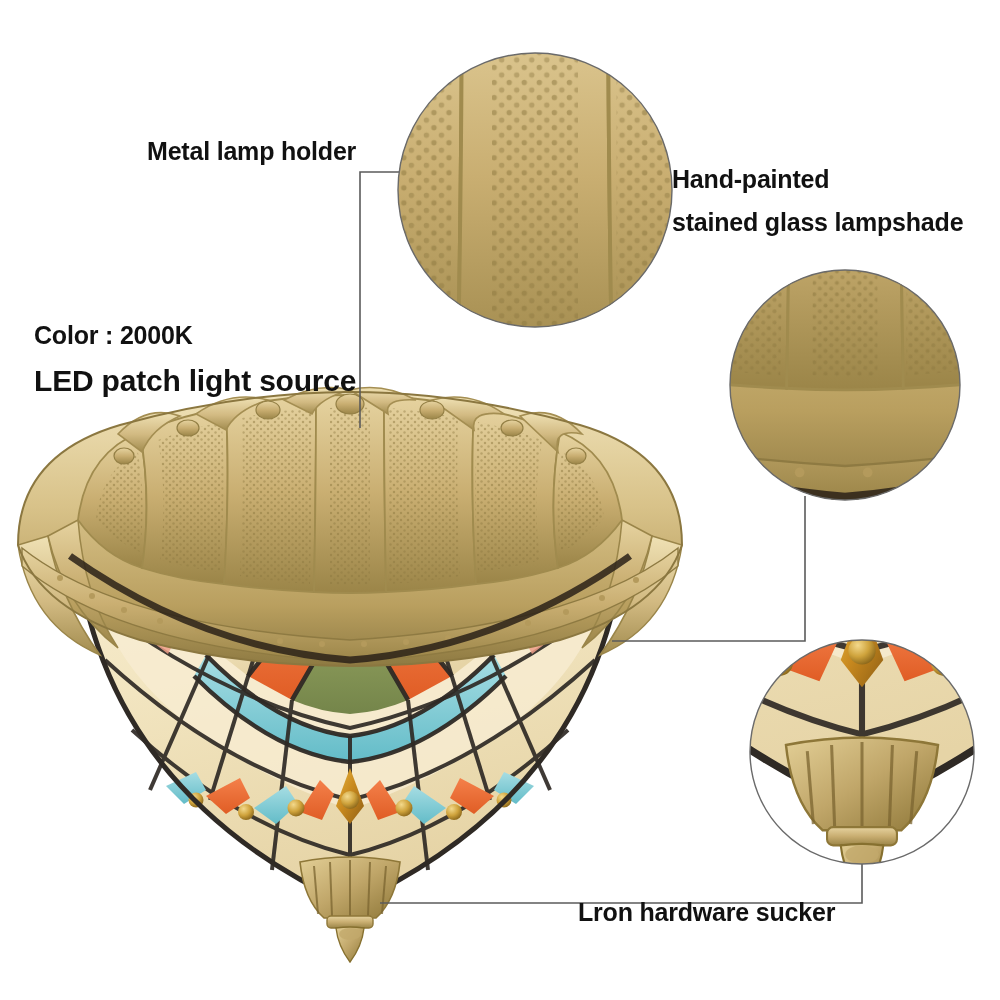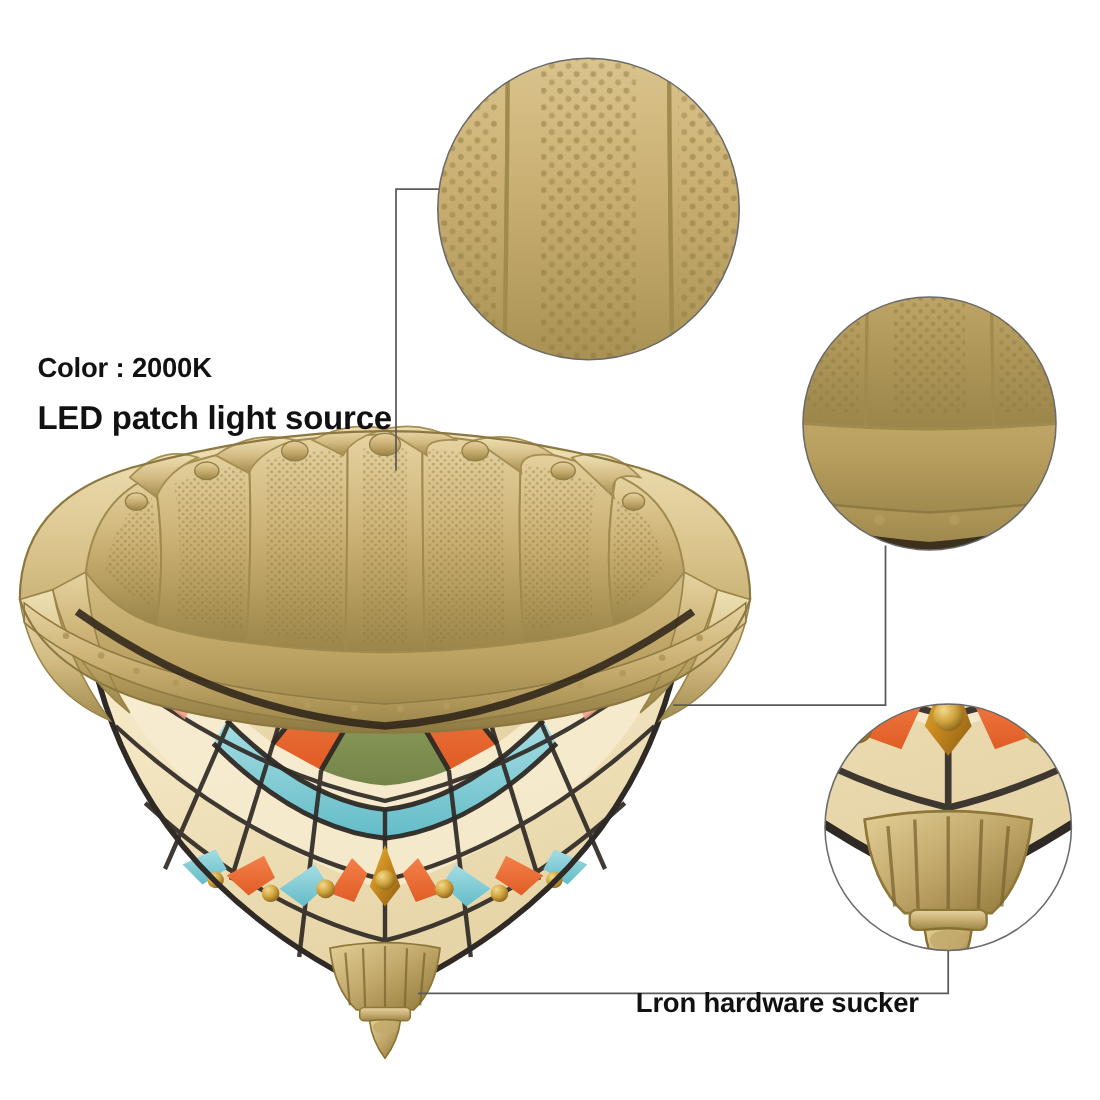--- a/index.html
+++ b/index.html
@@ -339,22 +339,25 @@
       <circle cx="862" cy="752" r="112" fill="#ffffff"></circle>
       <g clip-path="url(#clip3)">
         <g transform="translate(862,742) scale(1.52) translate(-350,-860)">
           <use href="#lampArt" x="0" y="0"></use>
         </g>
       </g>
       <circle class="cring" cx="862" cy="752" r="112"></circle>
     </g>
   </svg>
 
-
-
+  <div class="lbl" id="lbl-metal">Metal lamp holder</div>
+
+  <div class="lbl" id="lbl-hand1">Hand-painted</div>
+
+  <div class="lbl" id="lbl-hand2">stained glass lampshade</div>
 
   <div class="lbl" id="lbl-color">Color : 2000K</div>
 
   <div class="lbl" id="lbl-led">LED patch light source</div>
 
   <div class="lbl" id="lbl-iron">Lron hardware sucker</div>
 
 </div>
 
 </body></html>

